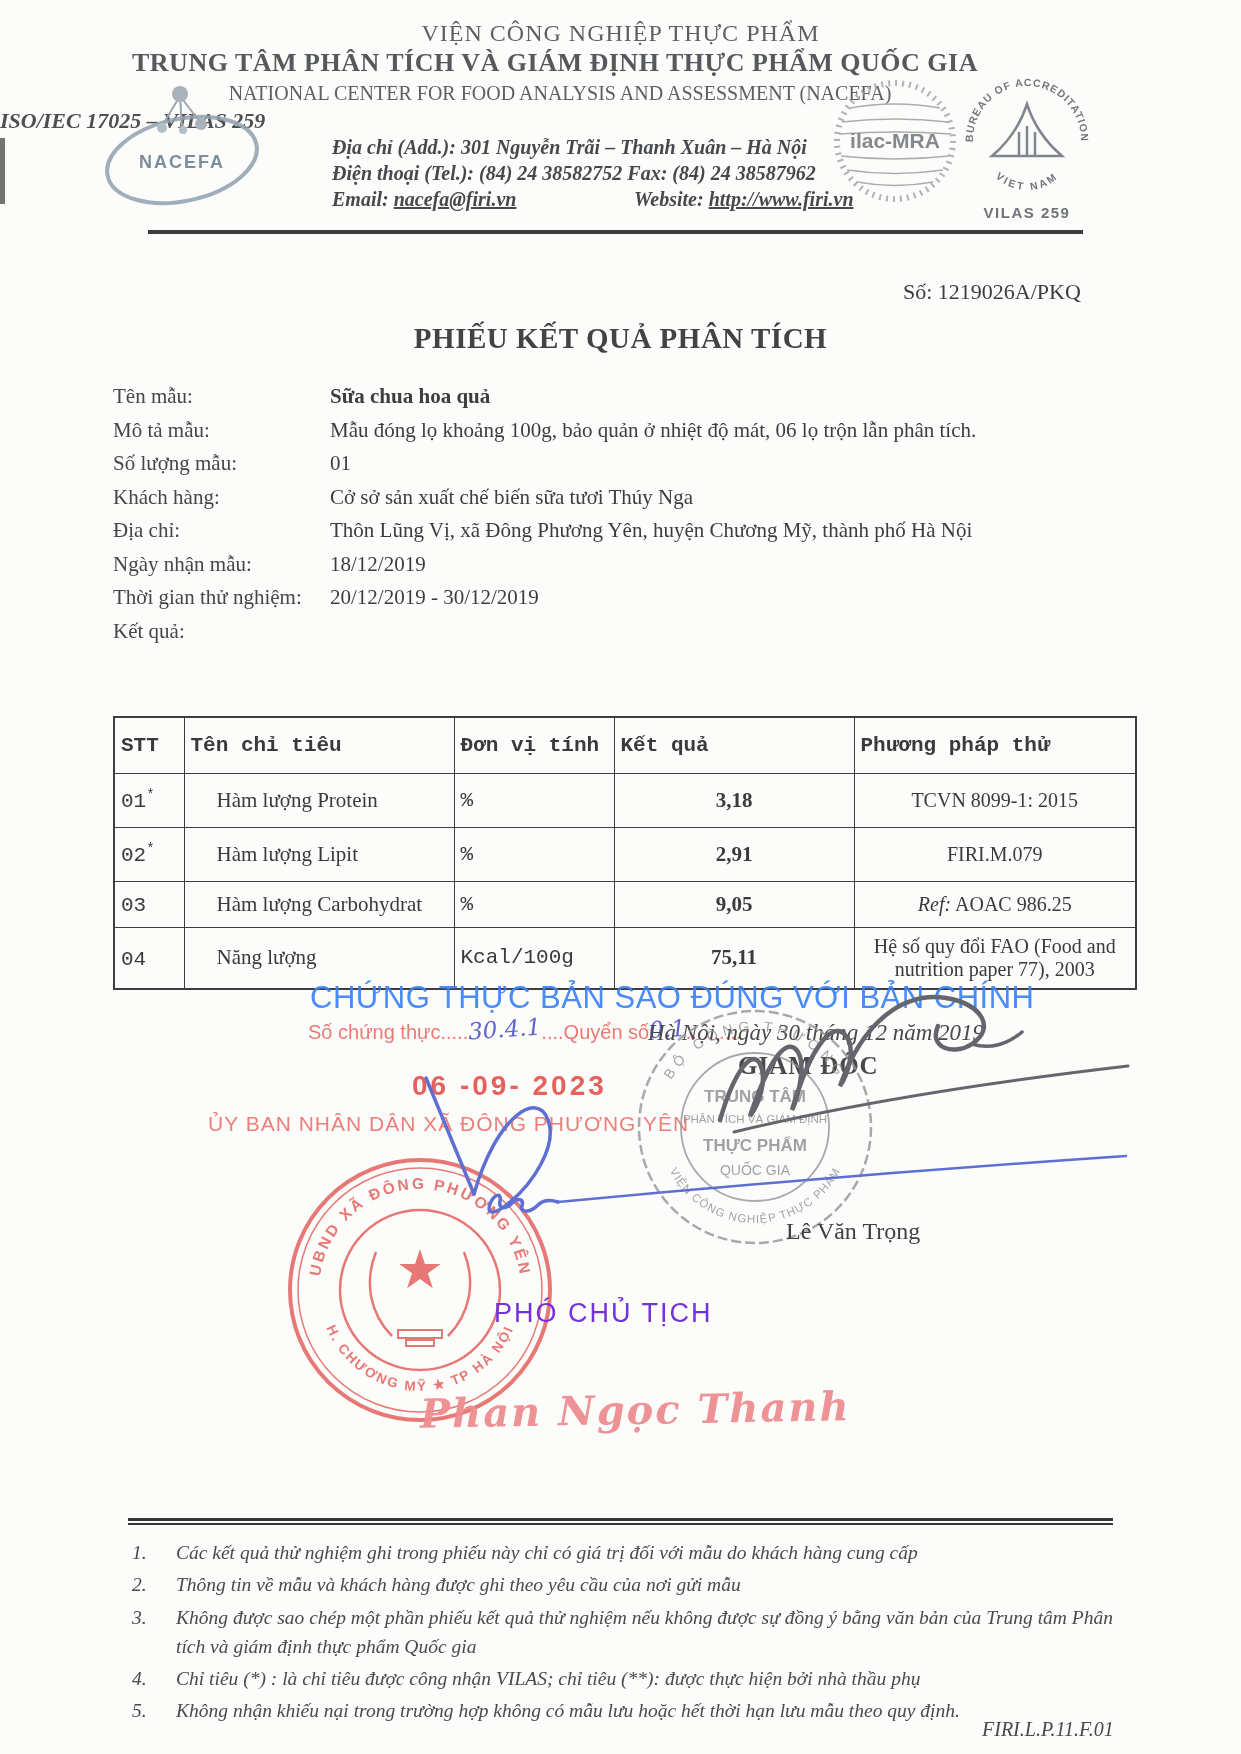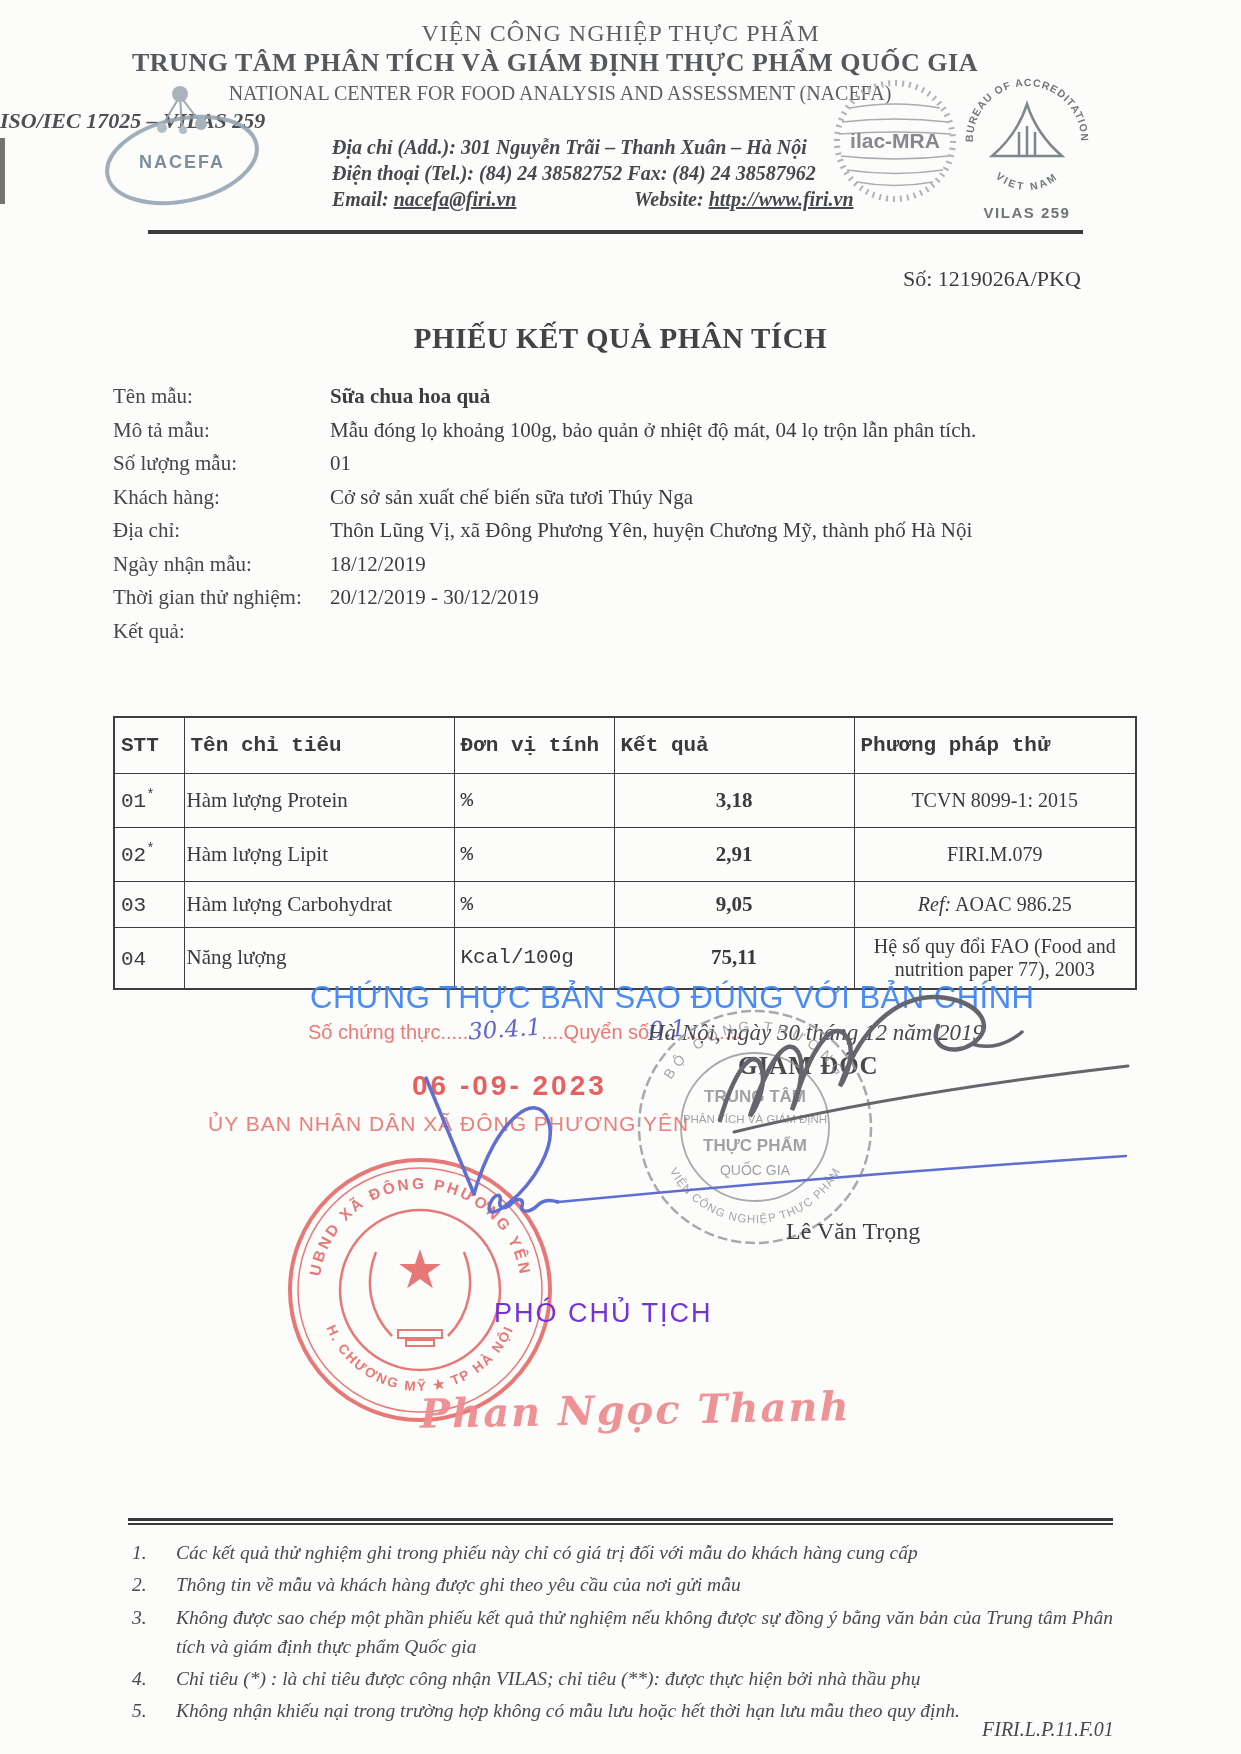--- a/index.html
+++ b/index.html
@@ -13,35 +13,35 @@
   
   .h-line1 { top:20px; left:0; width:1241px; text-align:center; font-size:24px; color:#5c5f63; letter-spacing:1px; }
   .h-line2 { top:48px; left:0; width:1110px; text-align:center; font-size:26px; font-weight:bold; color:#55585c; letter-spacing:.5px; }
   .h-line3 { top:82px; left:0; width:1120px; text-align:center; font-size:20px; color:#5c5f63; }
   .h-iso   { top:108px; left:0; width:1200px; text-align:left; font-size:22px; font-weight:bold; font-style:italic; color:#4c4f54; }
   .h-addr  { left:332px; font-size:20px; font-weight:bold; font-style:italic; color:#45484d; }
   .h-addr .u { text-decoration:underline; }
   .h-rule  { left:148px; top:230px; width:935px; height:4px; background:#3c3c3e; }
   .artifact { left:0; top:138px; width:5px; height:66px; background:#2a2a2a; opacity:.65; }
   
-  .doc-no { left:903px; top:266px; font-size:22px; color:#3c3c40; }
+  .doc-no { left:903px; top:279px; font-size:22px; color:#3c3c40; }
   .title  { top:322px; left:0; width:1241px; text-align:center; font-size:29px; font-weight:bold; letter-spacing:.5px; color:#434347; }
   
   .info { left:113px; top:380px; width:1020px; }
   .info-row { display:flex; line-height:33.5px; font-size:21px; }
   .info-label { width:217px; flex:none; color:#46464a; }
   .info-value { flex:1; color:#3d3d41; }
   .info-value.b { font-weight:bold; }
   
   .tbl { left:113px; top:716px; border-collapse:collapse; table-layout:fixed; }
   .tbl td, .tbl th { border:1.7px solid #3e3e42; font-size:21px; color:#3a3a3e; padding:2px 6px; }
   .tbl { border:2.5px solid #3e3e42; }
   .tbl th { font-weight:bold; height:56px; }
   .tbl .c { text-align:left;font-family:Liberation Mono, monospace; }
-  .tbl .name { padding-left:2px; }
+  .tbl .name { padding-left:32px; }
   .tbl .res { font-weight:bold; text-align:center; }
   .tbl sup.star { font-size:14px; }
   .r1 td { height:54px; } .r2 td { height:54px; } .r3 td { height:46px; } .r4 td { height:62px; }
   .tbl .method { text-align:center; font-size:20px; }
   .tbl .ref { font-style:italic; }
   
   .red-sans { font-family:"Liberation Sans", sans-serif; }
   .cert1 { left:310px; top:980px; font-size:31px; color:#3b82f6; letter-spacing:.5px; opacity:.92; }
   .cert2 { left:308px; top:1018px; font-size:20px; color:#ec7a74; white-space:nowrap; }
   .hand { font-family:"DejaVu Serif", serif; font-style:italic; font-size:23px; color:#5f63cf; display:inline-block; transform:rotate(-4deg); position:relative; top:-2px; }
@@ -125,21 +125,21 @@
   <div class="abs doc-no">Số: 1219026A/PKQ</div>
   <div class="abs title">PHIẾU KẾT QUẢ PHÂN TÍCH</div>
 
   <div class="abs info">
     <div class="info-row">
       <div class="info-label">Tên mẫu:</div>
       <div class="info-value b">Sữa chua hoa quả</div>
     </div>
     <div class="info-row">
       <div class="info-label">Mô tả mẫu:</div>
-      <div class="info-value">Mẫu đóng lọ khoảng 100g, bảo quản ở nhiệt độ mát, 04 lọ trộn lẫn phân tích.</div>
+      <div class="info-value">Mẫu đóng lọ khoảng 100g, bảo quản ở nhiệt độ mát, 06 lọ trộn lẫn phân tích.</div>
     </div>
     <div class="info-row">
       <div class="info-label">Số lượng mẫu:</div>
       <div class="info-value">01</div>
     </div>
     <div class="info-row">
       <div class="info-label">Khách hàng:</div>
       <div class="info-value">Cở sở sản xuất chế biến sữa tươi Thúy Nga</div>
     </div>
     <div class="info-row">

